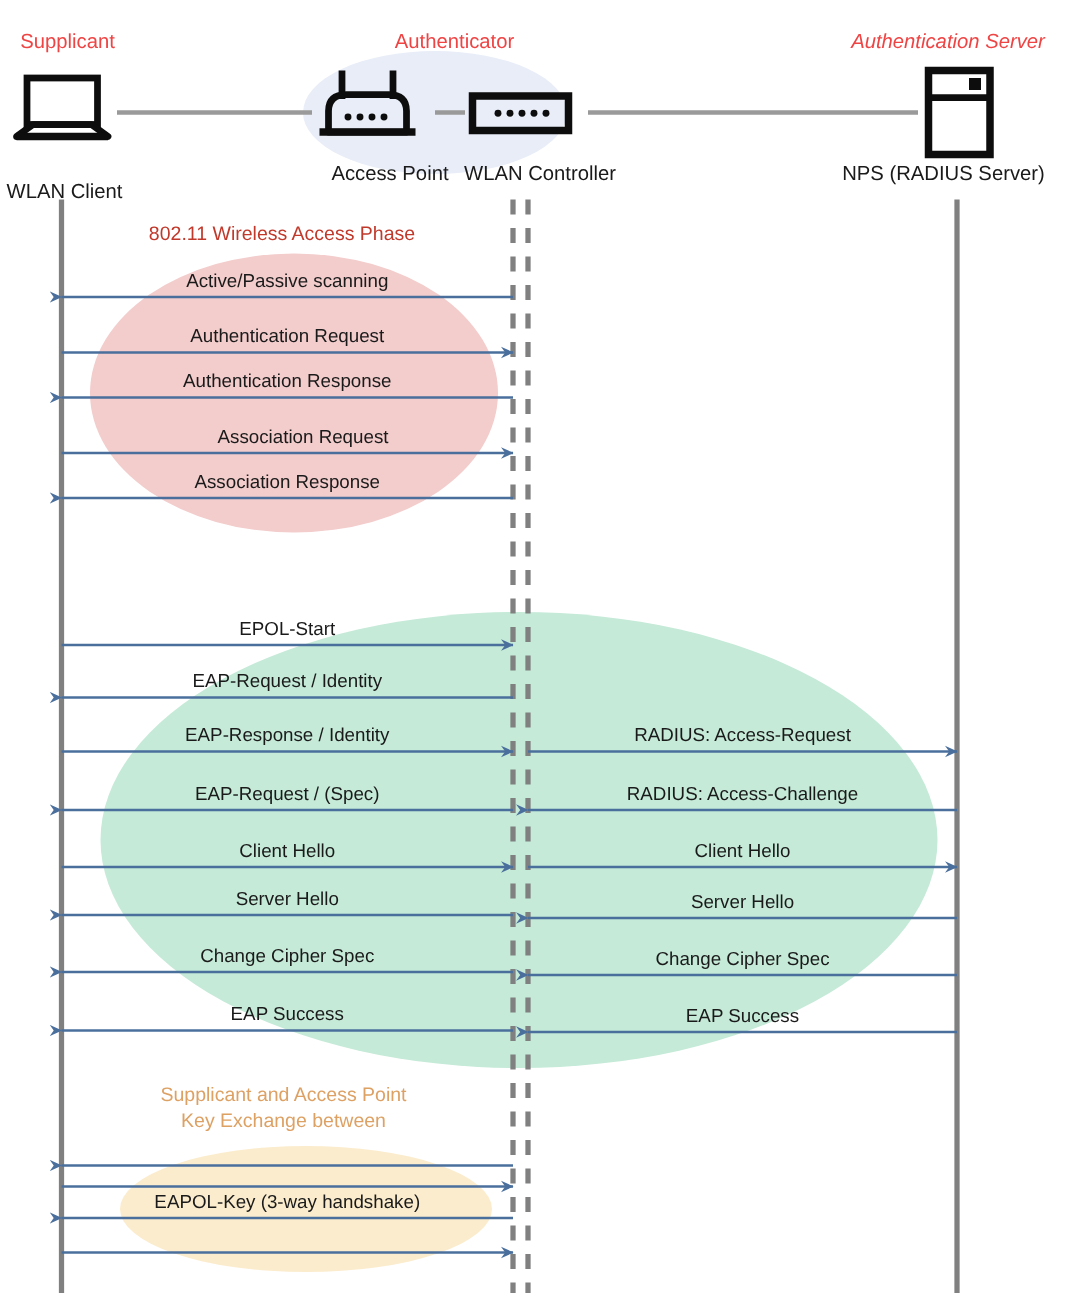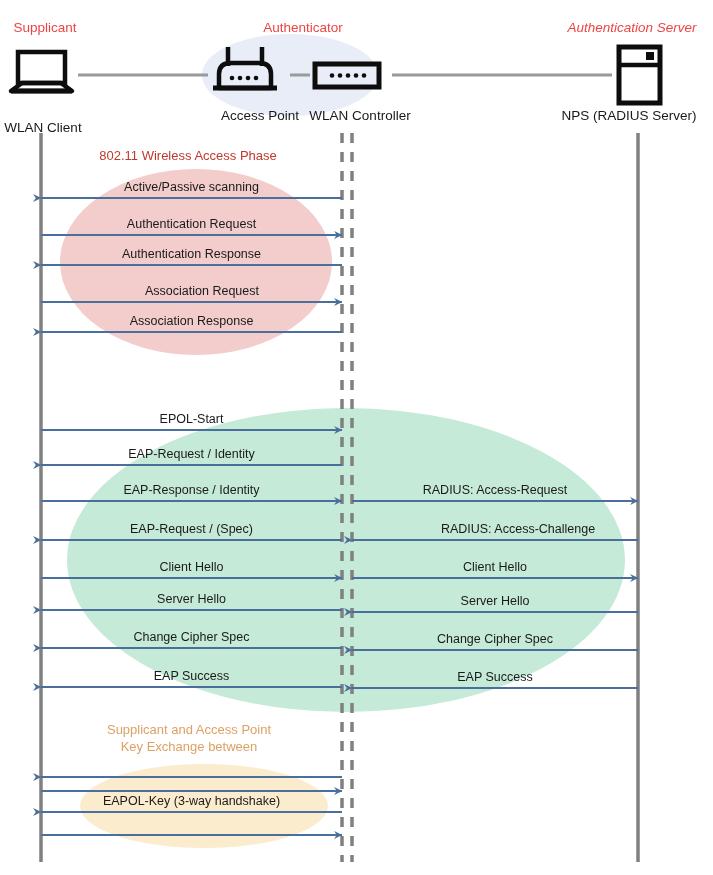--- a/index.html
+++ b/index.html
@@ -176,19 +176,19 @@
       <div class="txt msg-label" style="left: 191.5px; top: 412px;">EPOL-Start</div>
       <div class="txt msg-label" style="left: 191.5px; top: 447px;">EAP-Request / Identity</div>
       <div class="txt msg-label" style="left: 191.5px; top: 483px;">EAP-Response / Identity</div>
       <div class="txt msg-label" style="left: 191.5px; top: 522px;">EAP-Request / (Spec)</div>
       <div class="txt msg-label" style="left: 191.5px; top: 560px;">Client Hello</div>
       <div class="txt msg-label" style="left: 191.5px; top: 592px;">Server Hello</div>
       <div class="txt msg-label" style="left: 191.5px; top: 630px;">Change Cipher Spec</div>
       <div class="txt msg-label" style="left: 191.5px; top: 669px;">EAP Success</div>
       <div class="txt msg-label" style="left: 191.5px; top: 794px;">EAPOL-Key (3-way handshake)</div>
       <div class="txt msg-label" style="left: 495px; top: 483px;">RADIUS: Access-Request</div>
-      <div class="txt msg-label" style="left: 495px; top: 522px; margin-left: 23px;">RADIUS: Access-Challenge</div>
+      <div class="txt msg-label" style="left: 495px; top: 522px;">RADIUS: Access-Challenge</div>
       <div class="txt msg-label" style="left: 495px; top: 560px;">Client Hello</div>
       <div class="txt msg-label" style="left: 495px; top: 594px;">Server Hello</div>
       <div class="txt msg-label" style="left: 495px; top: 632px;">Change Cipher Spec</div>
       <div class="txt msg-label" style="left: 495px; top: 670px;">EAP Success</div>
     </div>
 </div>
 
 </body></html>

